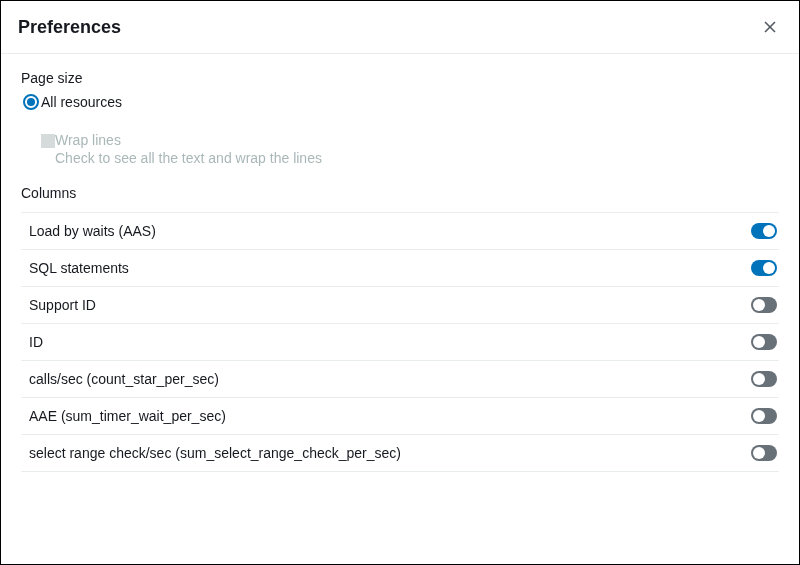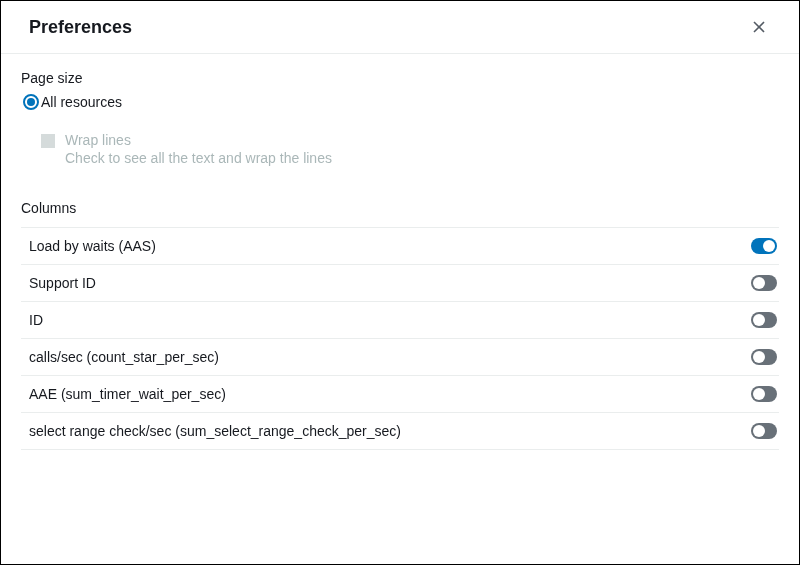--- a/index.html
+++ b/index.html
@@ -17,21 +17,21 @@
     border: 1px solid #000;
     background: #fff;
     display: flex;
     flex-direction: column;
     overflow: hidden;
   }
   .modal-header {
     display: flex;
     align-items: center;
     justify-content: space-between;
-    padding: 14px 28px;
+    padding: 14px 17px;
     border-bottom: 1px solid #eaeded;
   }
   .modal-title {
     font-size: 18px;
     font-weight: 700;
   }
   .close-btn {
     background: none;
     border: none;
     cursor: pointer;
@@ -73,23 +73,22 @@
     background: #0073bb;
     border-radius: 50%;
   }
   .radio-label {
     font-size: 14px;
     color: #16191f;
   }
   .checkbox-block {
     display: flex;
     align-items: flex-start;
-    gap: 10px;
     margin-left: 20px;
-    margin-bottom: 34px;
+    margin-bottom: 19px;
   }
   .checkbox {
     width: 14px;
     height: 14px;
     background: #d5dbdb;
     border: 1px solid #d5dbdb;
     flex-shrink: 0;
     margin-top: 2px;
   }
   .checkbox-text .cb-label {
@@ -175,20 +174,26 @@
     <div class="columns-label">Columns</div>
 
     <div class="col-list">
       <div class="col-row">
         <div>Load by waits (AAS)</div>
         <div class="toggle on">
             <div class="knob"></div>
           </div>
       </div>
       <div class="col-row">
+        <div>SQL statements</div>
+        <div class="toggle on">
+            <div class="knob"></div>
+          </div>
+      </div>
+      <div class="col-row">
         <div>Support ID</div>
         <div class="toggle off">
             <div class="knob"></div>
           </div>
       </div>
       <div class="col-row">
         <div>ID</div>
         <div class="toggle off">
             <div class="knob"></div>
           </div>

